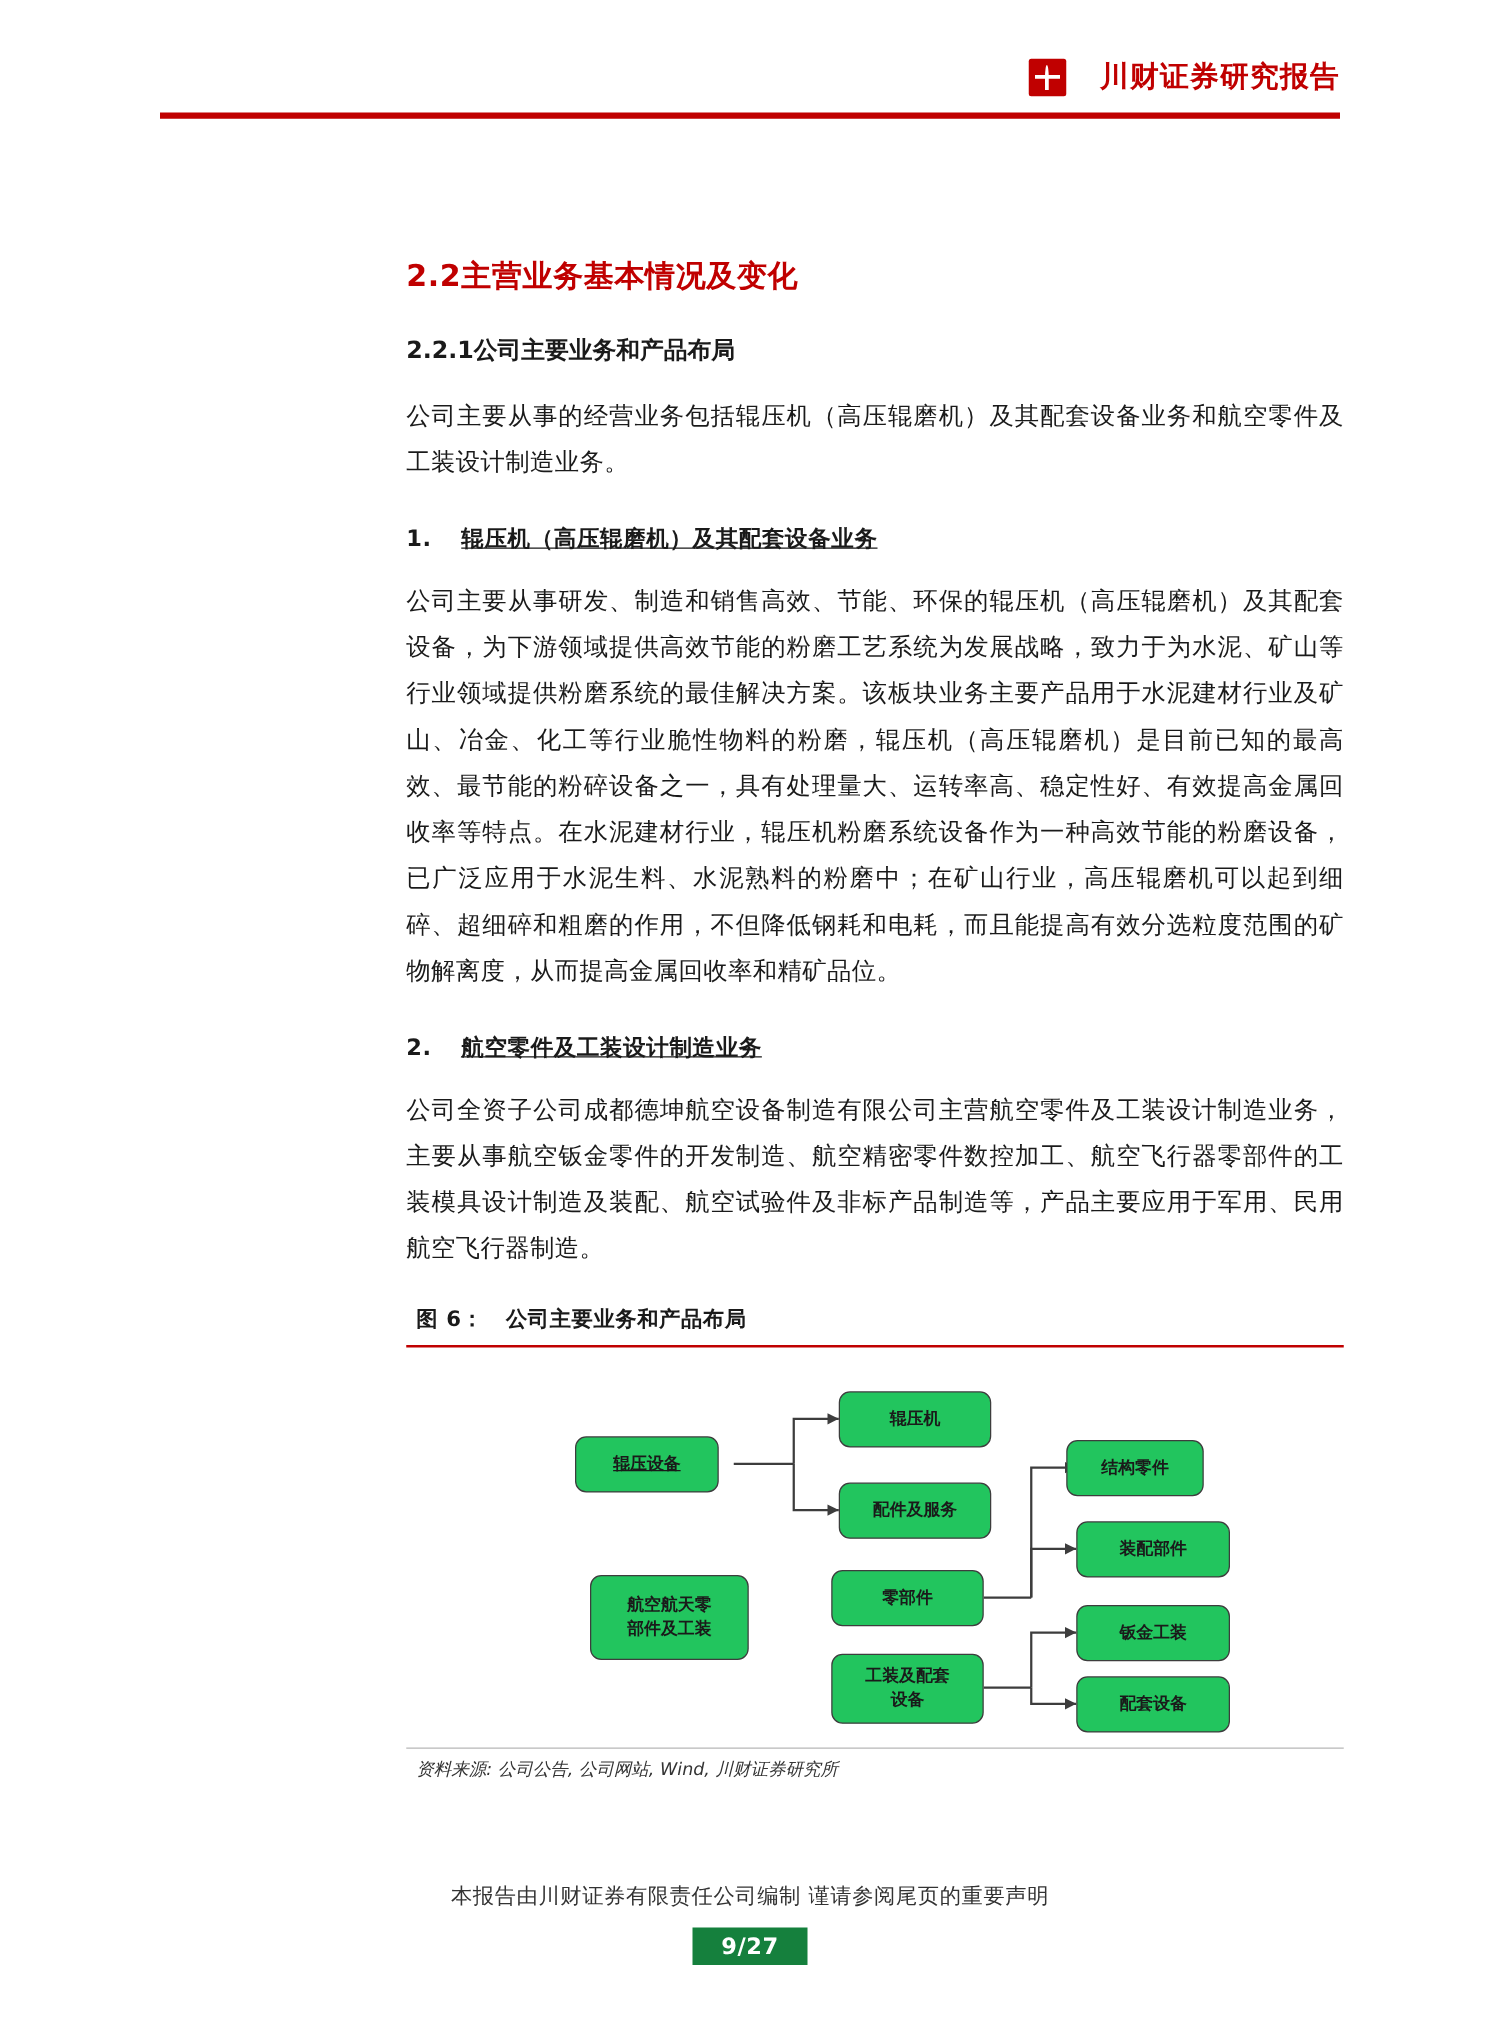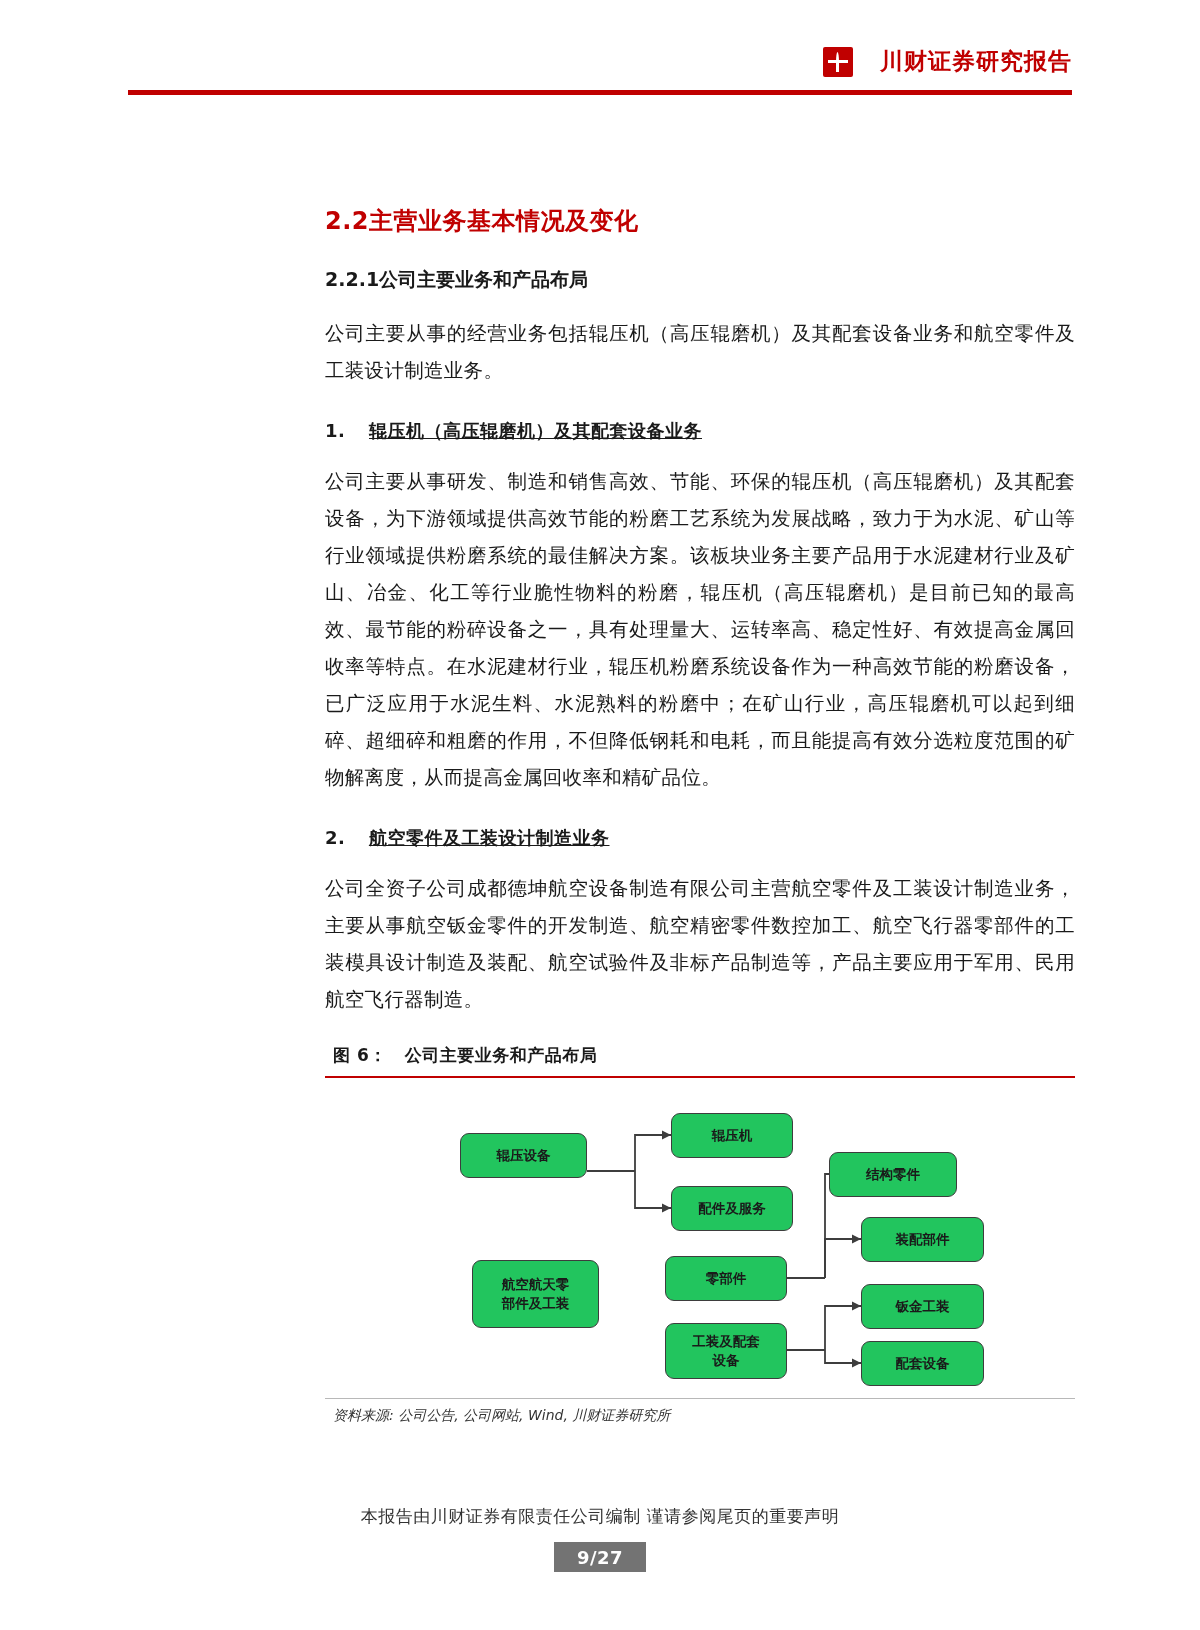--- a/index.html
+++ b/index.html
@@ -195,21 +195,21 @@
   .footer-note {
     font-family: "DejaVu Sans", sans-serif;
     font-size: 17px;
     color: #333333;
     letter-spacing: 0.5px;
   }
   .page-badge {
     margin: 14px auto 0 auto;
     width: 92px;
     height: 30px;
-    background: #737373;
+    background: #15803d;
     color: #ffffff;
     font-family: "DejaVu Sans", sans-serif;
     font-size: 18px;
     font-weight: bold;
     display: flex;
     align-items: center;
     justify-content: center;
     letter-spacing: 0.5px;
   }
 </style>
@@ -268,35 +268,35 @@
               <path d="M536,161 l-9,-4.5 l0,9 z" fill="#3d3d3d" stroke="none"></path>
 
               <path d="M462,272 L500,272"></path>
               <path d="M500,272 L500,228 L536,228"></path>
               <path d="M500,272 L500,285 L536,285"></path>
               <path d="M536,228 l-9,-4.5 l0,9 z" fill="#3d3d3d" stroke="none"></path>
               <path d="M536,285 l-9,-4.5 l0,9 z" fill="#3d3d3d" stroke="none"></path>
             </g>
           </svg>
 
-          <div class="node" style="left:135px; top:55px; width:127px; height:45px;">辊压设备</div>
+          <div class="node" style="left:135px; top:71px; width:115px; height:45px;text-decoration:underline;">辊压设备</div>
 
           <div class="node" style="left:346px; top:35px; width:122px; height:45px;">辊压机</div>
 
           <div class="node" style="left:346px; top:108px; width:122px; height:45px;">配件及服务</div>
 
           <div class="node" style="left:135px; top:182px; width:127px; height:68px; white-space:pre-line;margin-left:12px;">航空航天零
 部件及工装</div>
 
           <div class="node" style="left:340px; top:178px; width:122px; height:45px;">零部件</div>
 
           <div class="node" style="left:340px; top:245px; width:122px; height:56px; white-space:pre-line;">工装及配套
 设备</div>
 
-          <div class="node" style="left:504px; top:74px; width:128px; height:45px;">结构零件</div>
+          <div class="node" style="left:528px; top:74px; width:110px; height:45px;">结构零件</div>
 
           <div class="node" style="left:536px; top:139px; width:123px; height:45px;">装配部件</div>
 
           <div class="node" style="left:536px; top:206px; width:123px; height:45px;">钣金工装</div>
 
           <div class="node" style="left:536px; top:263px; width:123px; height:45px;">配套设备</div>
 
         </div>
       </div>
       <div class="figure-source">资料来源: 公司公告, 公司网站, Wind, 川财证券研究所</div>

